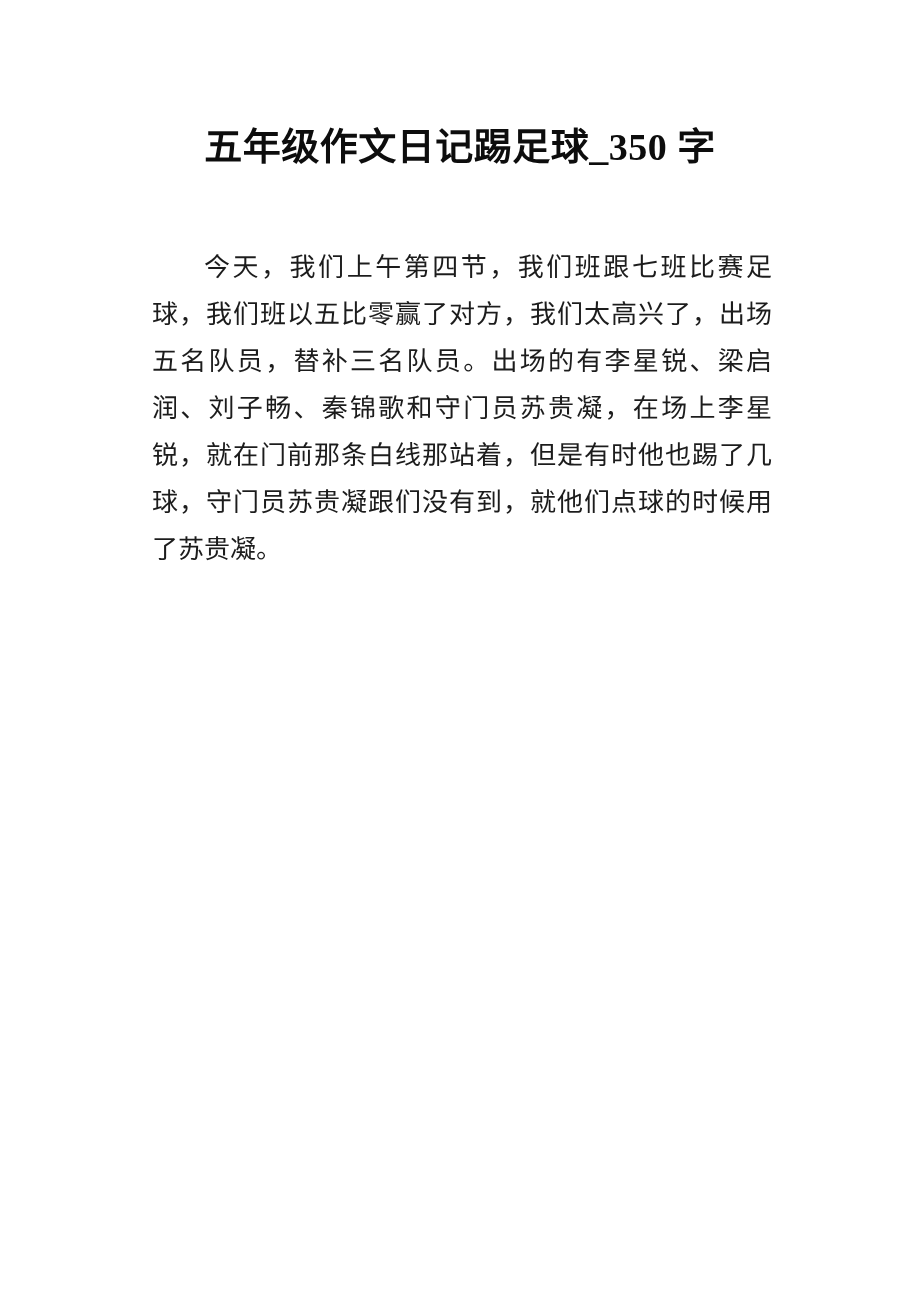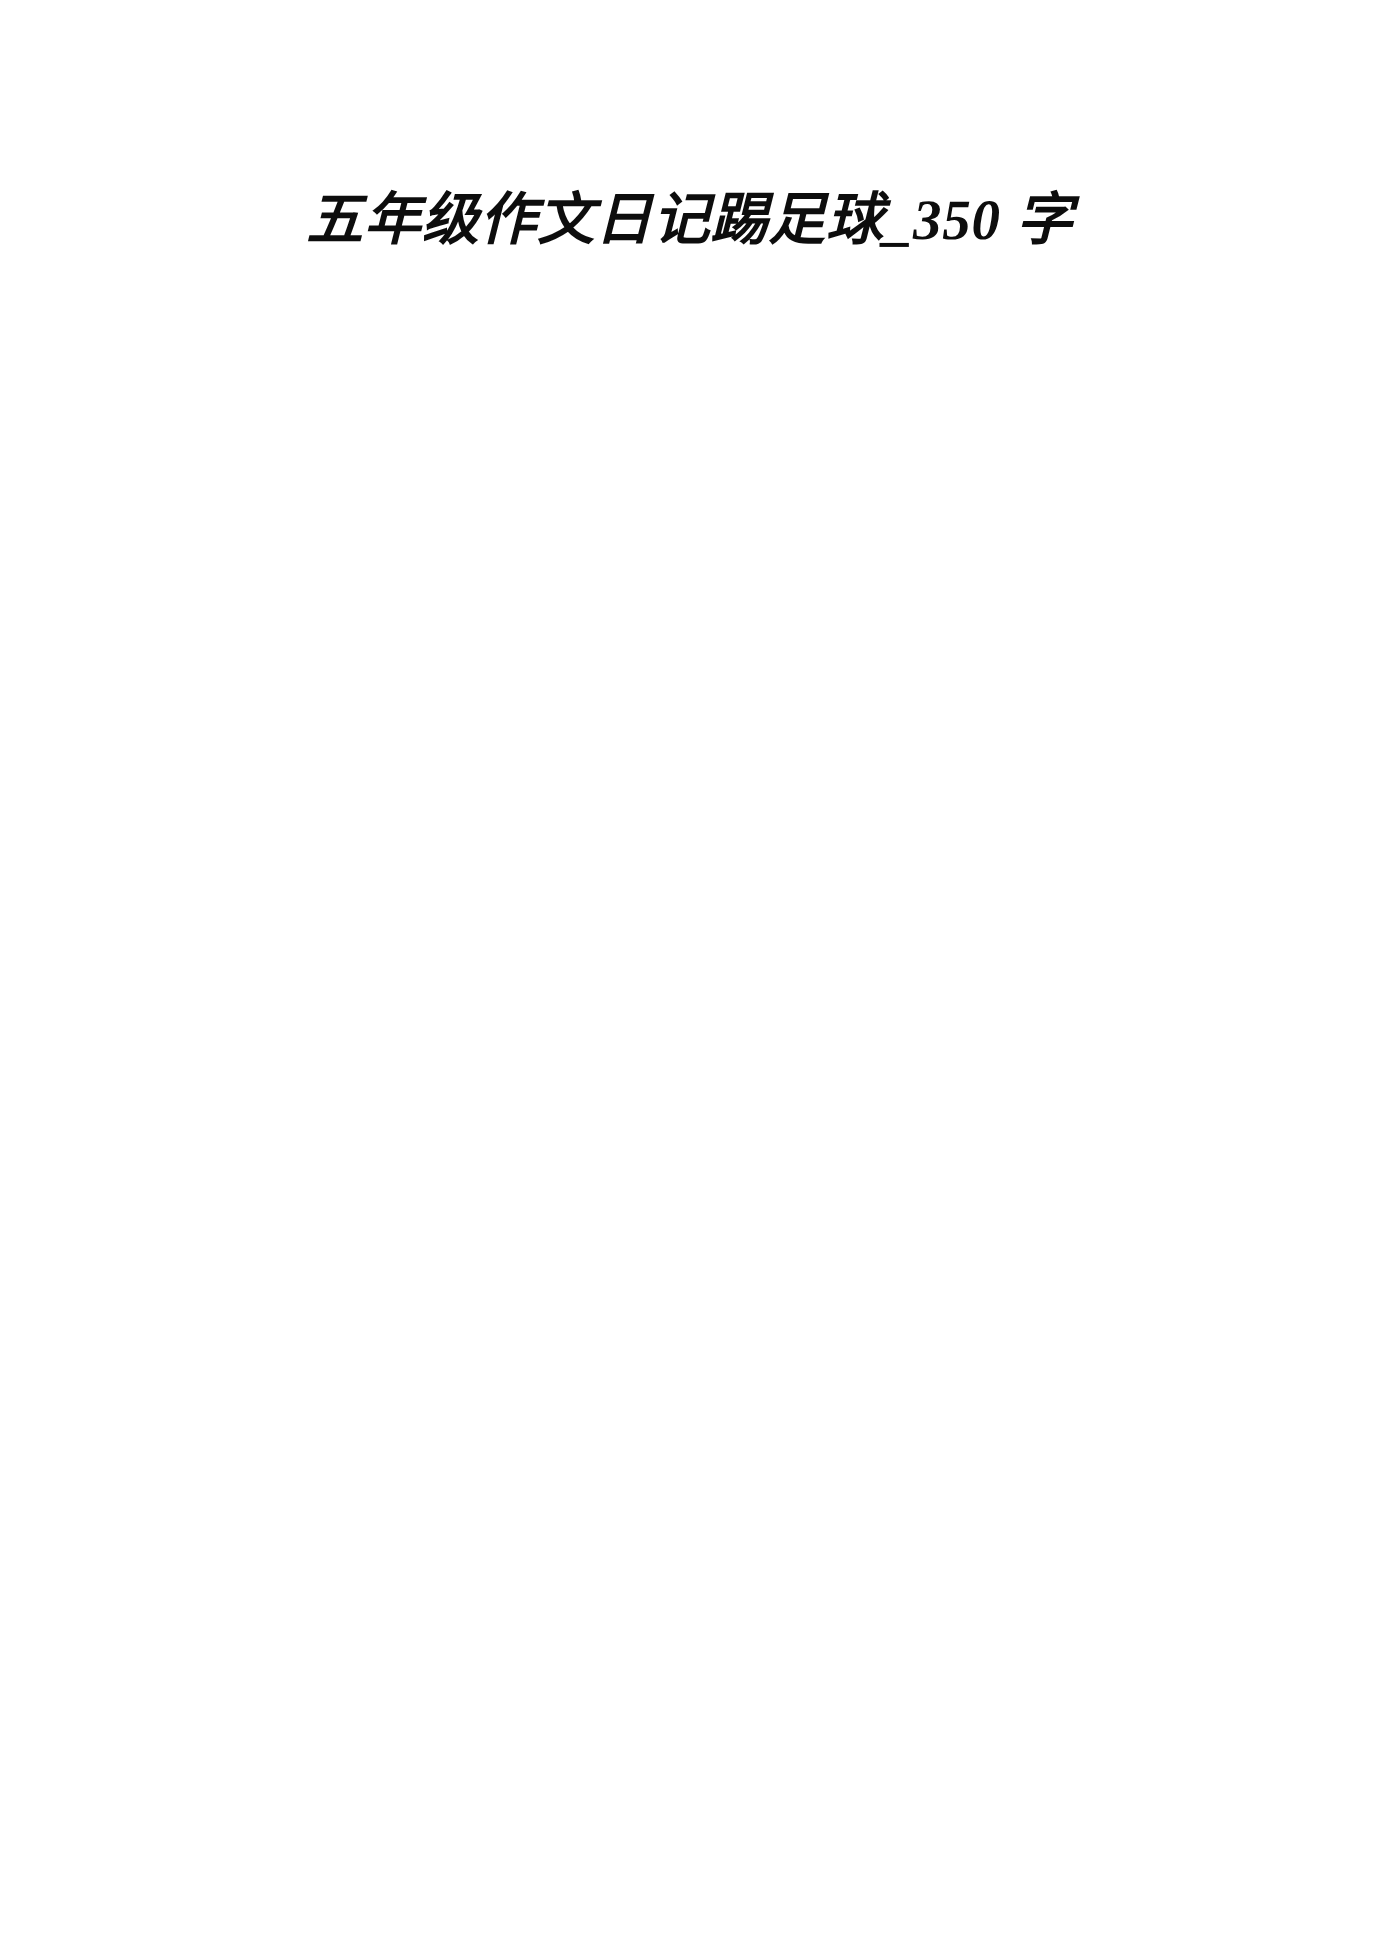--- a/index.html
+++ b/index.html
@@ -18,21 +18,20 @@
   .doc-title {
     margin: 0;
     padding-top: 122px;
     text-align: center;
     font-size: 38px;
     line-height: 50px;
     font-weight: bold;
     color: #0d0d0d;
     font-family: "Liberation Serif", "DejaVu Serif", serif;
     letter-spacing: 0.5px;
-    font-style: italic;
   }
   .doc-body {
     margin: 72px 148px 0 152px;
     width: 620px;
     color: #1c1c1c;
     font-size: 26px;
     line-height: 47px;
     text-align: justify;
     text-justify: inter-ideograph;
     font-family: "Liberation Serif", "DejaVu Serif", serif;
@@ -42,14 +41,15 @@
     text-indent: 2em;
     word-break: break-all;
   }
 </style>
 </head>
 <body>
 
 <div class="page">
   <h1 class="doc-title">五年级作文日记踢足球_350 字</h1>
   <div class="doc-body">
+    <p>今天，我们上午第四节，我们班跟七班比赛足球，我们班以五比零赢了对方，我们太高兴了，出场五名队员，替补三名队员。出场的有李星锐、梁启润、刘子畅、秦锦歌和守门员苏贵凝，在场上李星锐，就在门前那条白线那站着，但是有时他也踢了几球，守门员苏贵凝跟们没有到，就他们点球的时候用了苏贵凝。</p>
   </div>
 </div>
 
 </body></html>

